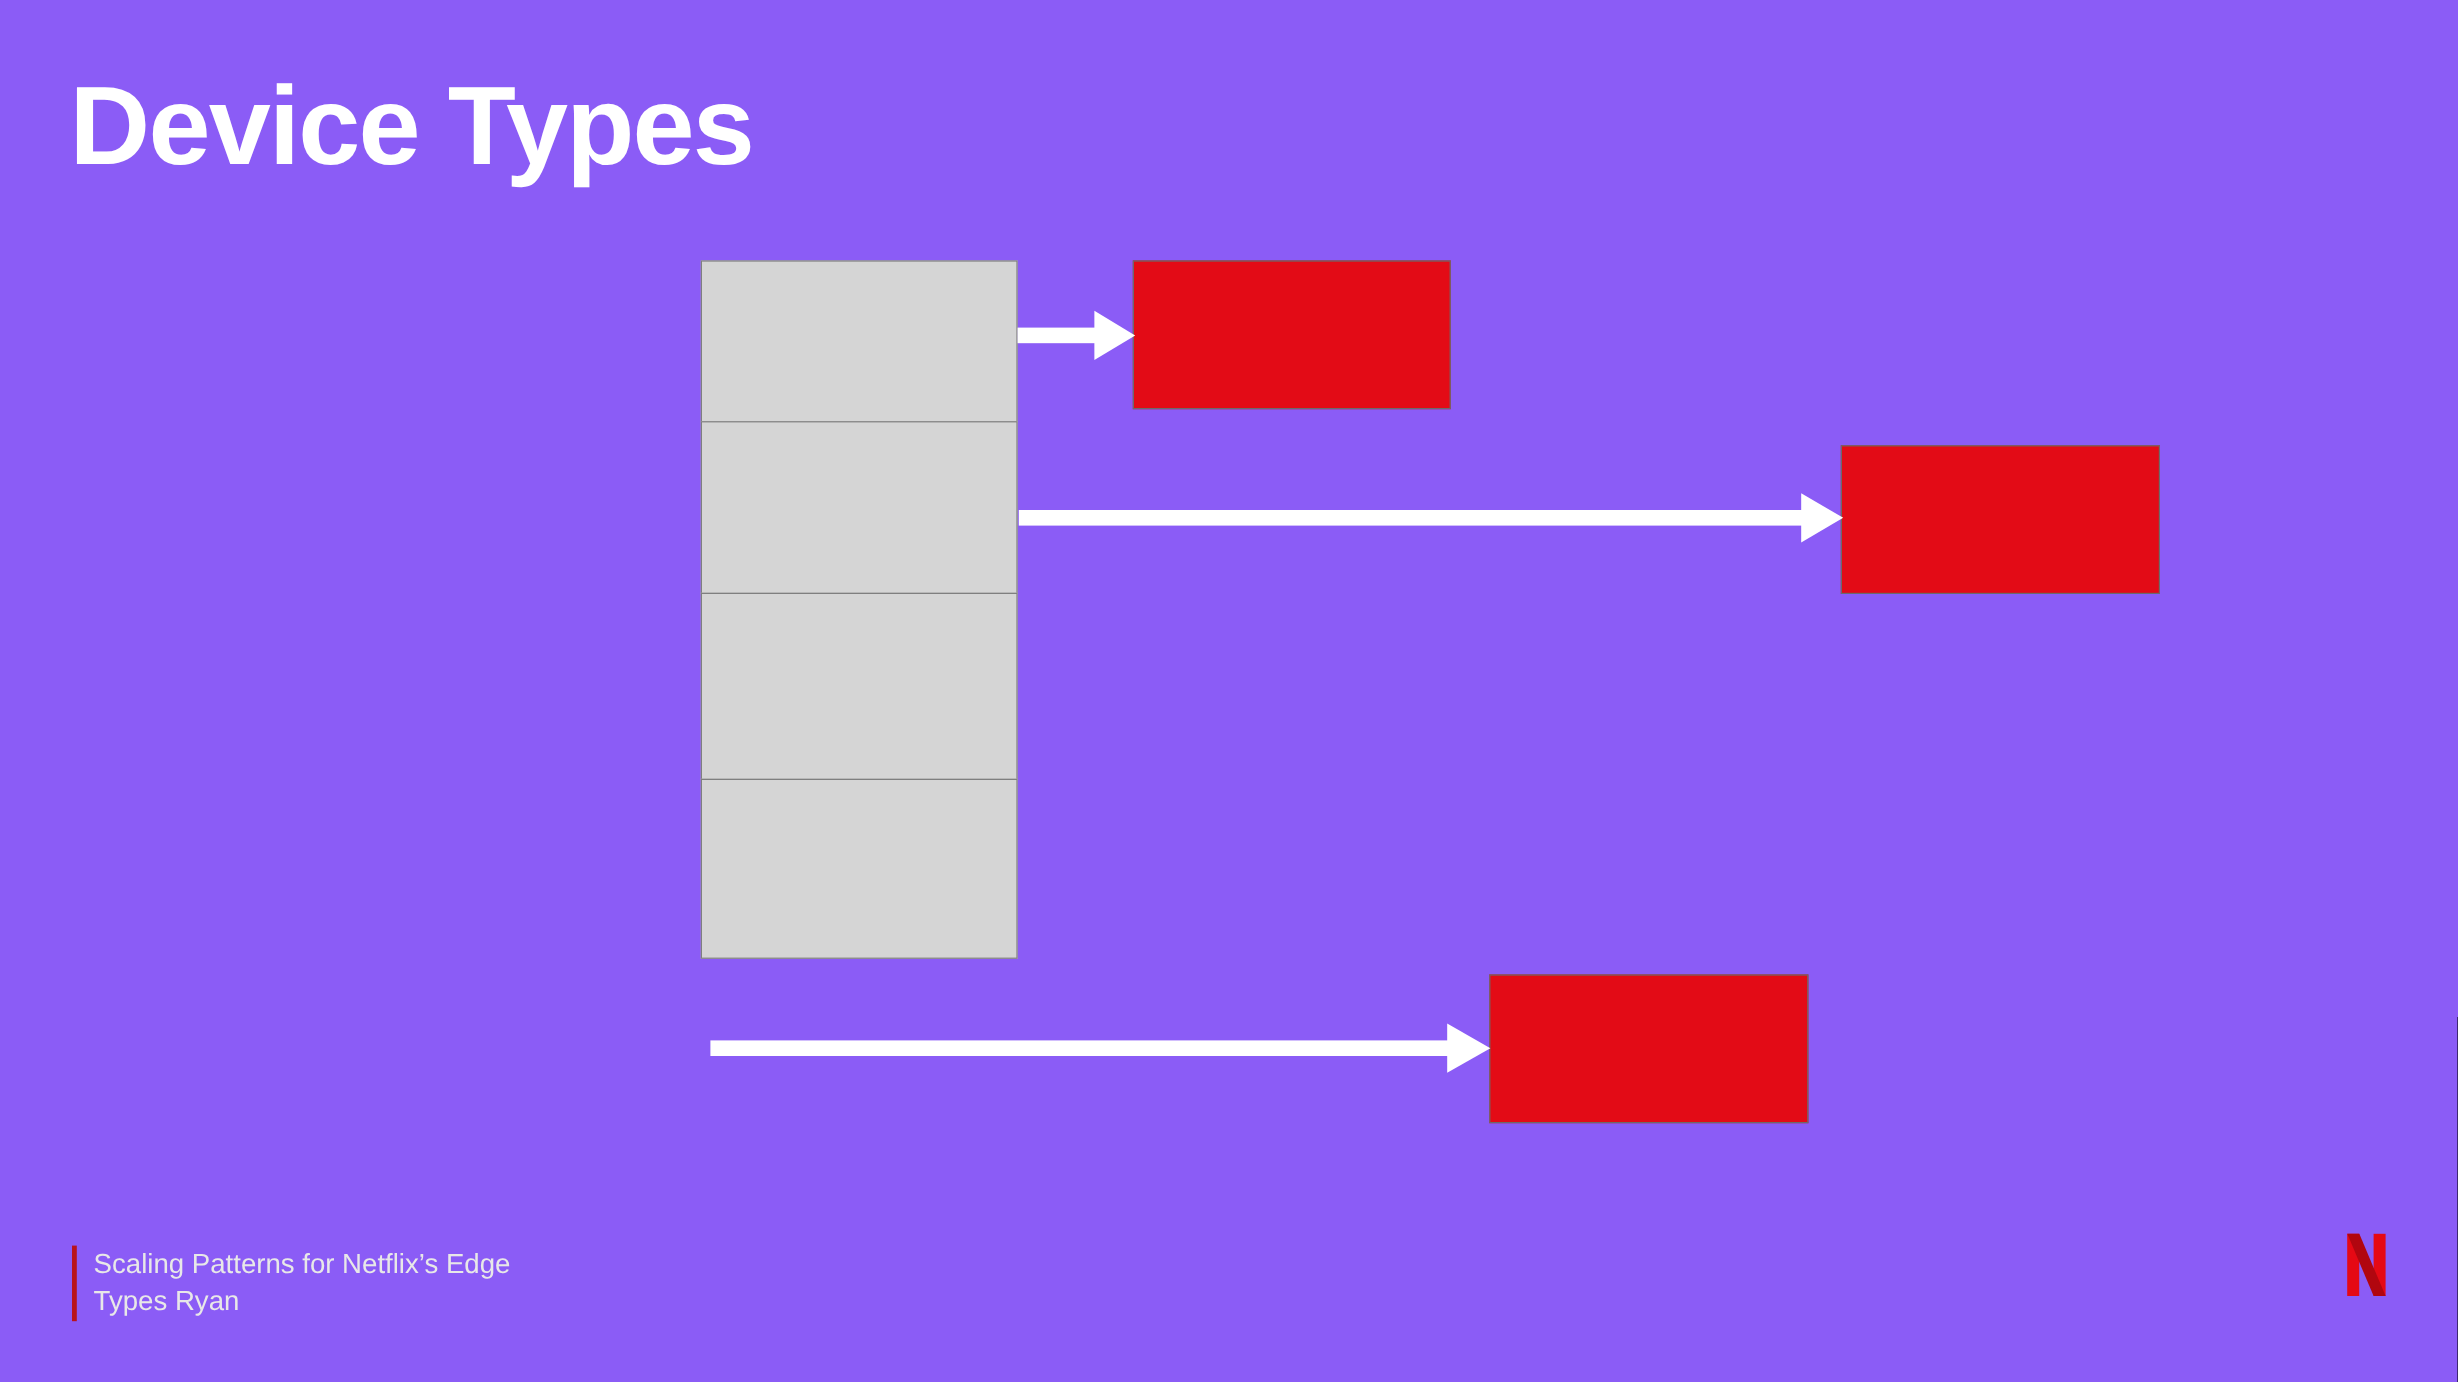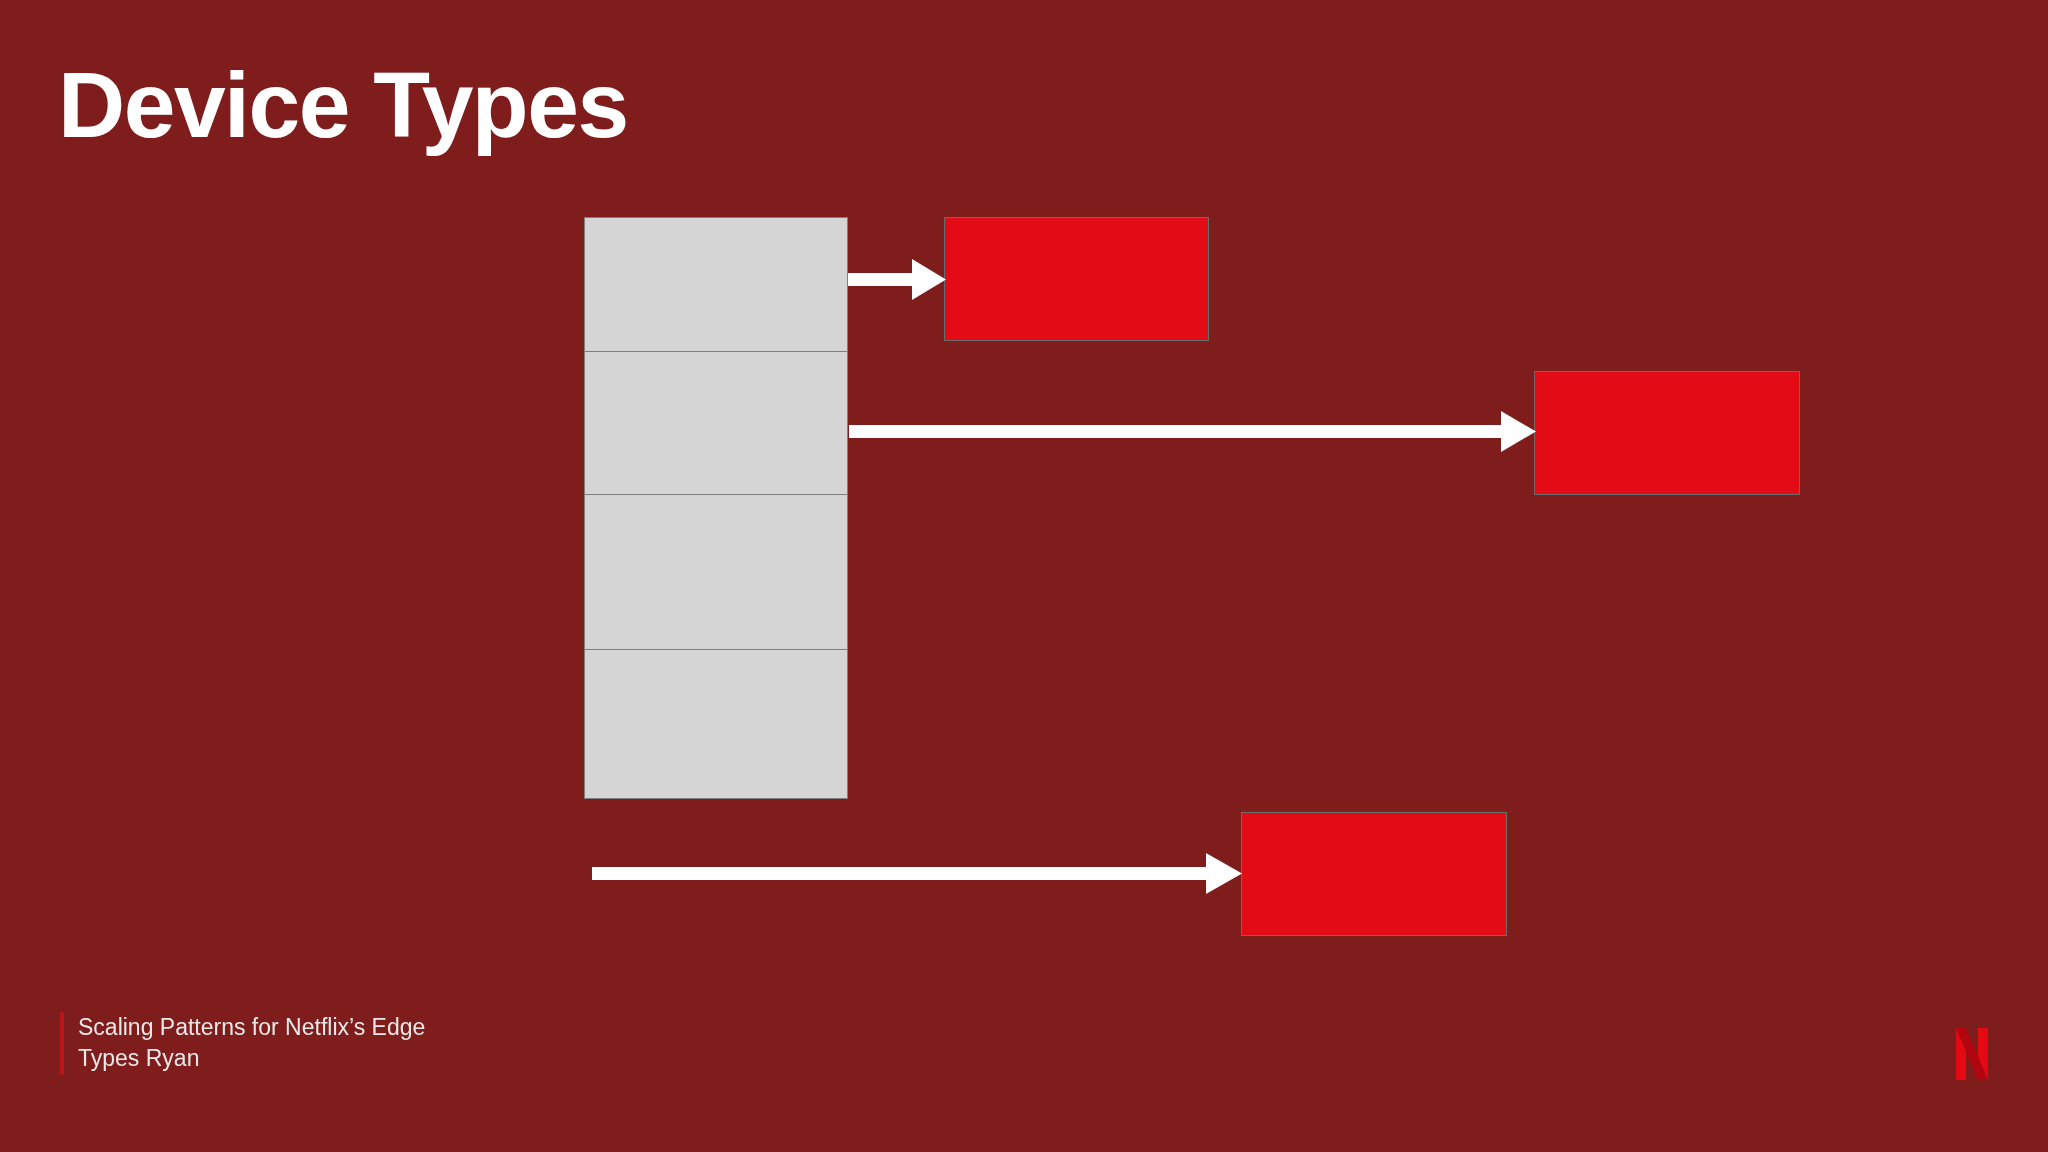--- a/index.html
+++ b/index.html
@@ -10,21 +10,21 @@
   }
   body {
     font-family: "Liberation Sans", sans-serif;
     -webkit-font-smoothing: antialiased;
   }
 
   #slide {
     position: relative;
     width: 2048px;
     height: 1152px;
-    background: #7f1d1d;
+    background: #8b5cf6;
     overflow: hidden;
   }
 
   
   #slide-title {
     position: absolute;
     left: 58px;
     top: 55px;
     font-size: 93px;
     font-weight: bold;
@@ -96,21 +96,21 @@
     top: 0;
     width: 2048px;
     height: 1152px;
     pointer-events: none;
   }
 
   
   #footer {
     position: absolute;
     left: 60px;
-    bottom: 77px;
+    bottom: 51px;
     display: flex;
     align-items: stretch;
   }
   #footer-accent-bar {
     width: 4px;
     background: #b9131c;
     margin-right: 14px;
     align-self: stretch;
   }
   #footer-text {

